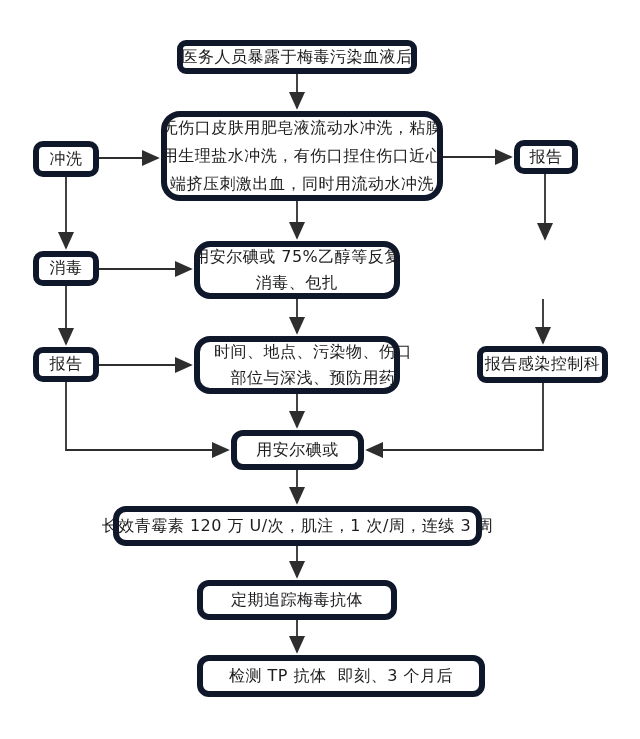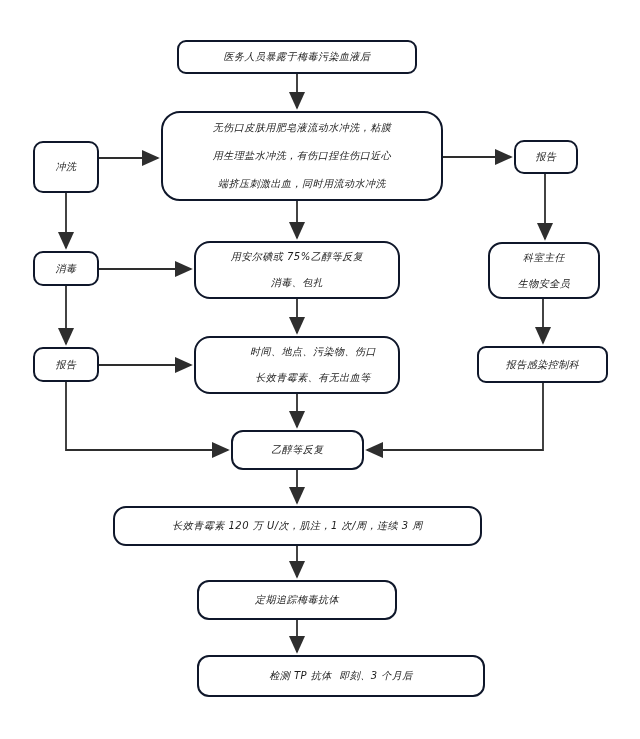--- a/index.html
+++ b/index.html
@@ -4,28 +4,28 @@
 <style>
   html,body { margin:0; padding:0; background:#ffffff; }
   .canvas {
     position:relative; width:640px; height:739px; background:#ffffff;
     font-family:"DejaVu Sans","Liberation Sans",sans-serif;
     color:#1c1c1c; overflow:hidden;
   }
   .arrows { position:absolute; left:0; top:0; width:640px; height:739px; }
   .node {
     position:absolute; box-sizing:border-box; background:#ffffff;
-    border:2px solid #0f172a; border-radius:10px;
+    border:6px solid #0f172a; border-radius:10px;
     display:flex; flex-direction:column; align-items:center; justify-content:center;
-    text-align:center; font-size:10px; letter-spacing:0.5px;font-style:italic;
+    text-align:center; font-size:16px; letter-spacing:0.5px;
   }
   .node .line { white-space:pre; display:block; }
   .n-exposure      { left:177px; top:40px;  width:240px; height:34px; border-radius:9px; }
   .n-wash-main     { left:161px; top:111px; width:282px; height:90px; border-radius:19px; line-height:28px; }
-  .n-rinse         { left:33px;  top:141px; width:66px;  height:52px; }
+  .n-rinse         { left:33px;  top:141px; width:66px;  height:36px; }
   .n-report-right  { left:514px; top:140px; width:64px;  height:34px; }
   .n-disinfect     { left:33px;  top:251px; width:66px;  height:35px; }
   .n-disinfect-det { left:194px; top:241px; width:206px; height:58px; border-radius:16px; line-height:26px; }
   .n-dept-head     { left:488px; top:242px; width:112px; height:57px; border-radius:14px; line-height:26px; }
   .n-report-left   { left:33px;  top:347px; width:66px;  height:35px; }
   .n-record-det    { left:194px; top:336px; width:206px; height:58px; border-radius:16px; line-height:26px;padding-left:32px; }
   .n-report-infect { left:477px; top:346px; width:131px; height:37px; border-radius:9px; }
   .n-prophylaxis   { left:231px; top:430px; width:133px; height:40px; border-radius:12px; }
   .n-penicillin    { left:113px; top:506px; width:369px; height:40px; border-radius:13px; }
   .n-follow-up     { left:197px; top:580px; width:200px; height:40px; border-radius:12px; }
@@ -83,40 +83,36 @@
 
   <div class="node n-disinfect">
     <span class="line">消毒</span>
   </div>
 
   <div class="node n-disinfect-det">
     <span class="line">用安尔碘或 75%乙醇等反复</span>
     <span class="line">消毒、包扎</span>
   </div>
 
-  <div class="node n-dept-head">
-    <span class="line">科室主任</span>
-    <span class="line">生物安全员</span>
-  </div>
 
   <div class="node n-report-left">
     <span class="line">报告</span>
   </div>
 
   <div class="node n-record-det">
     <span class="line">时间、地点、污染物、伤口</span>
-    <span class="line">长效青霉素、有无出血等</span>
+    <span class="line">部位与深浅、预防用药</span>
   </div>
 
   <div class="node n-report-infect">
     <span class="line">报告感染控制科</span>
   </div>
 
   <div class="node n-prophylaxis">
-    <span class="line">乙醇等反复</span>
+    <span class="line">用安尔碘或</span>
   </div>
 
   <div class="node n-penicillin">
     <span class="line">长效青霉素 120 万 U/次，肌注，1 次/周，连续 3 周</span>
   </div>
 
   <div class="node n-follow-up">
     <span class="line">定期追踪梅毒抗体</span>
   </div>
 

